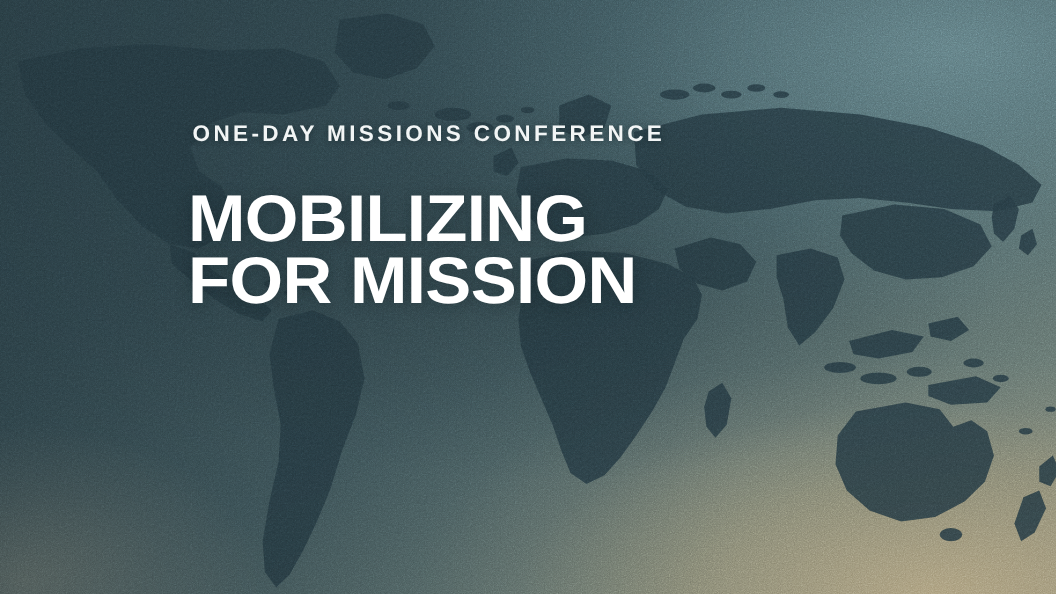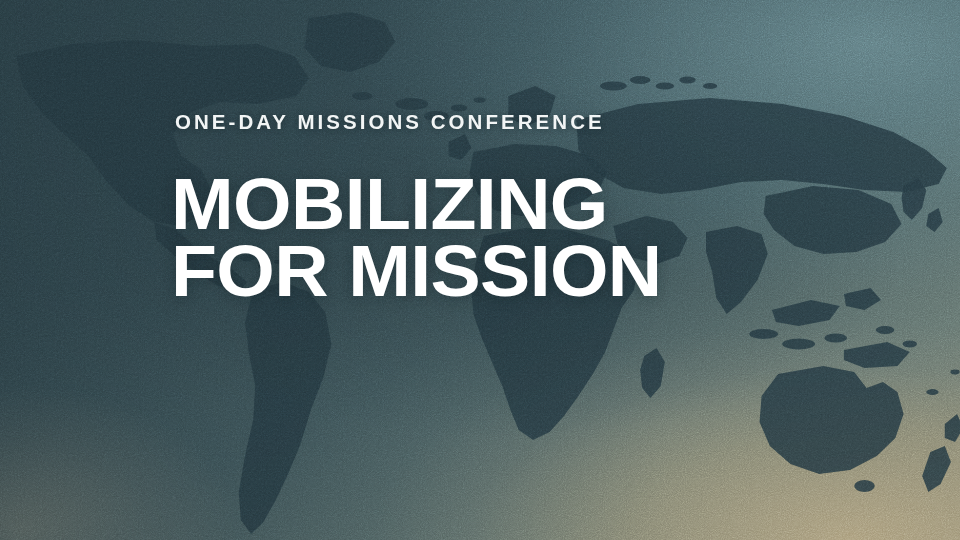--- a/index.html
+++ b/index.html
@@ -80,21 +80,21 @@
     white-space: nowrap;
     text-shadow: 0 1px 6px rgba(12,24,28,0.45);
   }
   .headline {
     position: absolute;
     top: 171px;
     left: -4px;
     margin: 0;
     color: #ffffff;
     font-weight: 700;
-    font-size: 72px;
+    font-size: 60px;
     line-height: 0.935;
     letter-spacing: -0.6px;
     text-transform: uppercase;
     font-family: "Liberation Sans", sans-serif;
     font-stretch: condensed;
     text-shadow: 0 2px 14px rgba(10,22,26,0.30);
   }
   .headline .hl-line { display: block; white-space: nowrap; }
   .headline .hl-line.l1 { transform: scaleX(1.045); transform-origin: left center; }
   .headline .hl-line.l2 { transform: scaleX(1.045); transform-origin: left center; }

